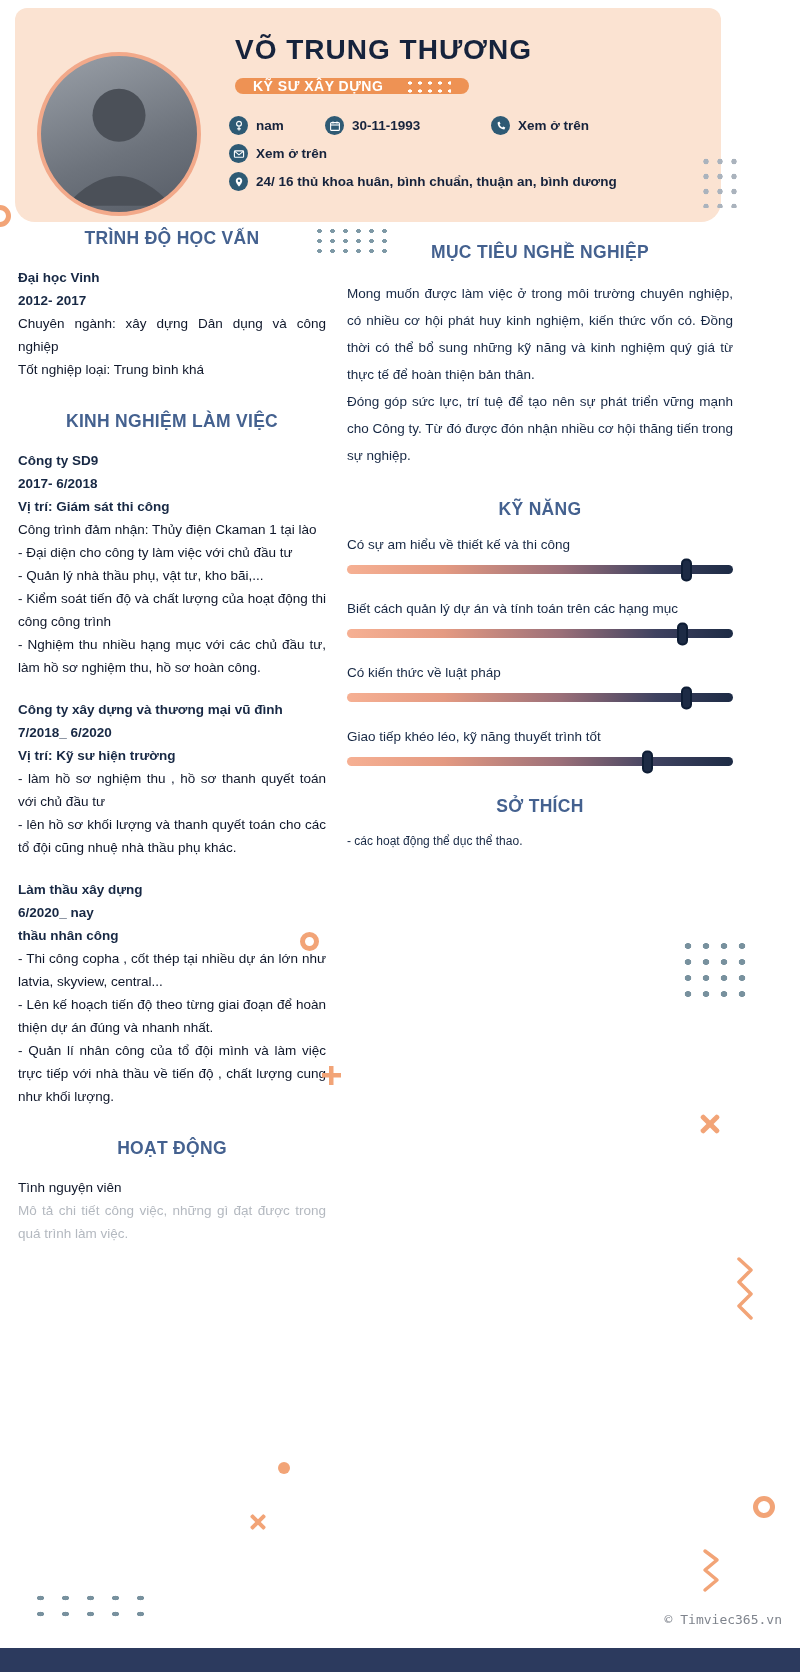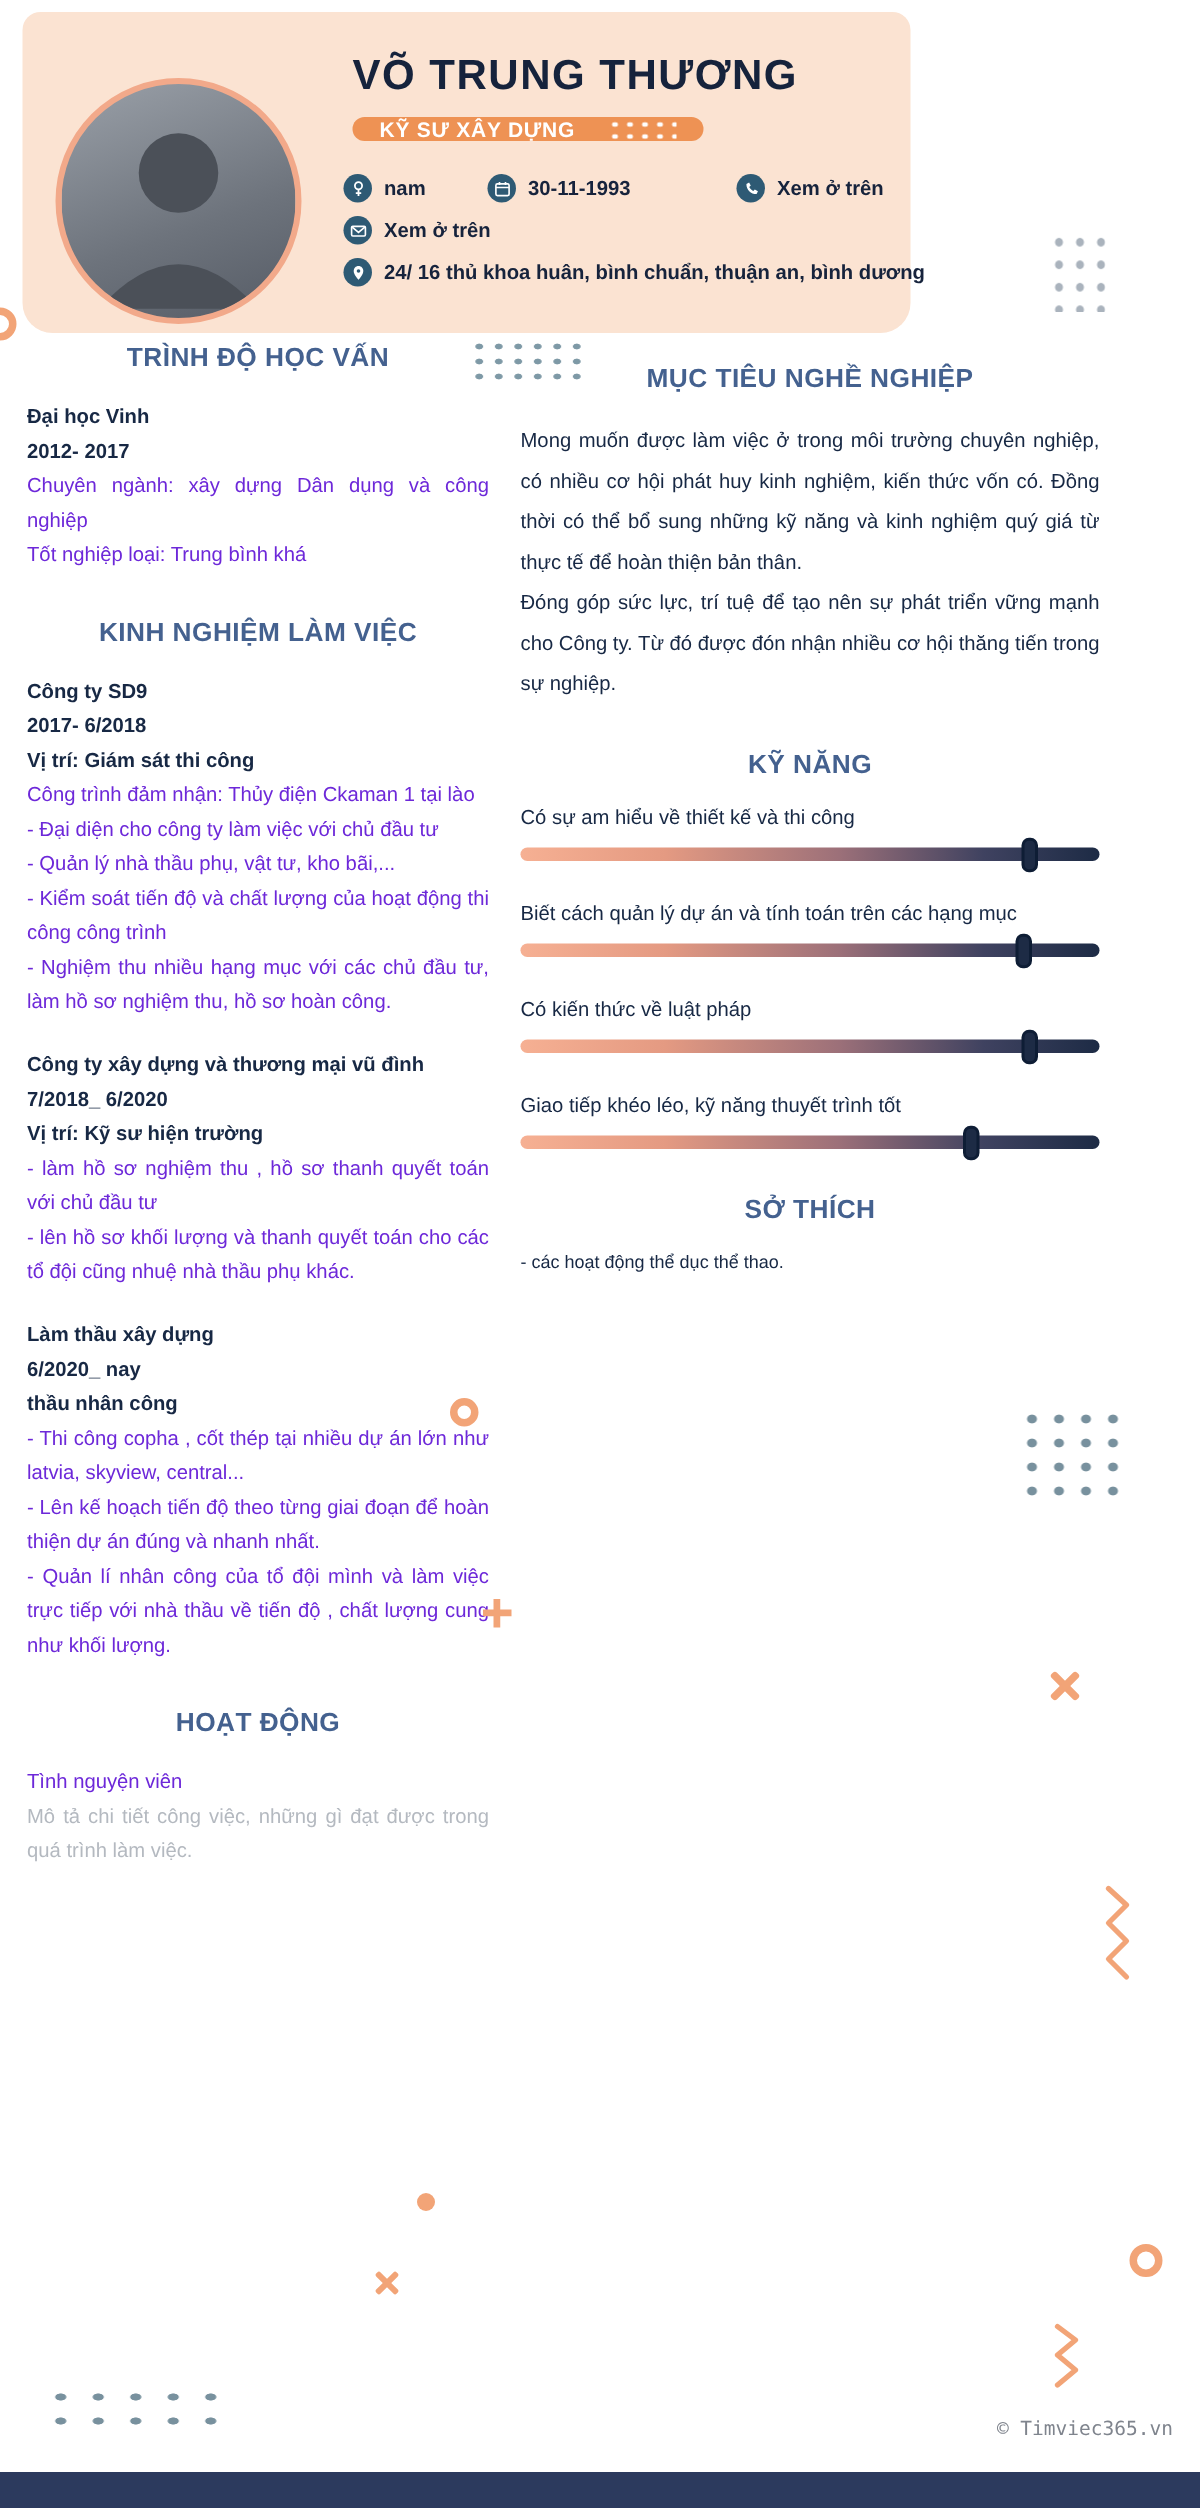--- a/index.html
+++ b/index.html
@@ -9,21 +9,21 @@
     width: 800px;
     height: 1672px;
     background: #ffffff;
     font-family: "Liberation Sans", sans-serif;
     overflow: hidden;
   }
 
   
   .header-card {
     position: absolute; left: 15px; top: 8px;
-    width: 592px; height: 214px;
+    width: 706px; height: 214px;
     background: #fbe3d2;
     border-radius: 12px 12px 20px 20px;
   }
   .avatar {
     position: absolute; left: 22px; top: 44px;
     width: 164px; height: 164px;
     border-radius: 50%;
     border: 4px solid #f2a98a;
     overflow: hidden;
     background: linear-gradient(160deg, #9aa0a8 0%, #6d737c 60%, #565c66 100%);
@@ -69,21 +69,21 @@
 
   .sec-title {
     text-align: center;
     font-size: 17.5px; font-weight: 700;
     color: #44618f; letter-spacing: 0.3px;
     margin: 0 0 17px 0;
   }
   .mt { margin-top: 30px; }
 
   .line-b { font-weight: 700; font-size: 13.5px; color: #172844; line-height: 23px; }
-  .line-t { font-size: 13.5px; color: #6d28d9; line-height: 23px; text-align: justify; }
+  .line-t { font-size: 13.5px; color: #0f172a; line-height: 23px; text-align: justify; }
   .gray   { color: #b4b9c0; }
   .job { margin-bottom: 19px; }
 
   .obj p { margin: 0; font-size: 13.5px; line-height: 27px; color: #172844; text-align: justify; }
 
   .skills-wrap { margin-top: 14px; }
   .skill { margin-bottom: 27px; }
   .skill-label { font-size: 13.5px; color: #172844; margin-bottom: 13px; }
   .skill-track {
     position: relative; height: 9px; border-radius: 5px;

